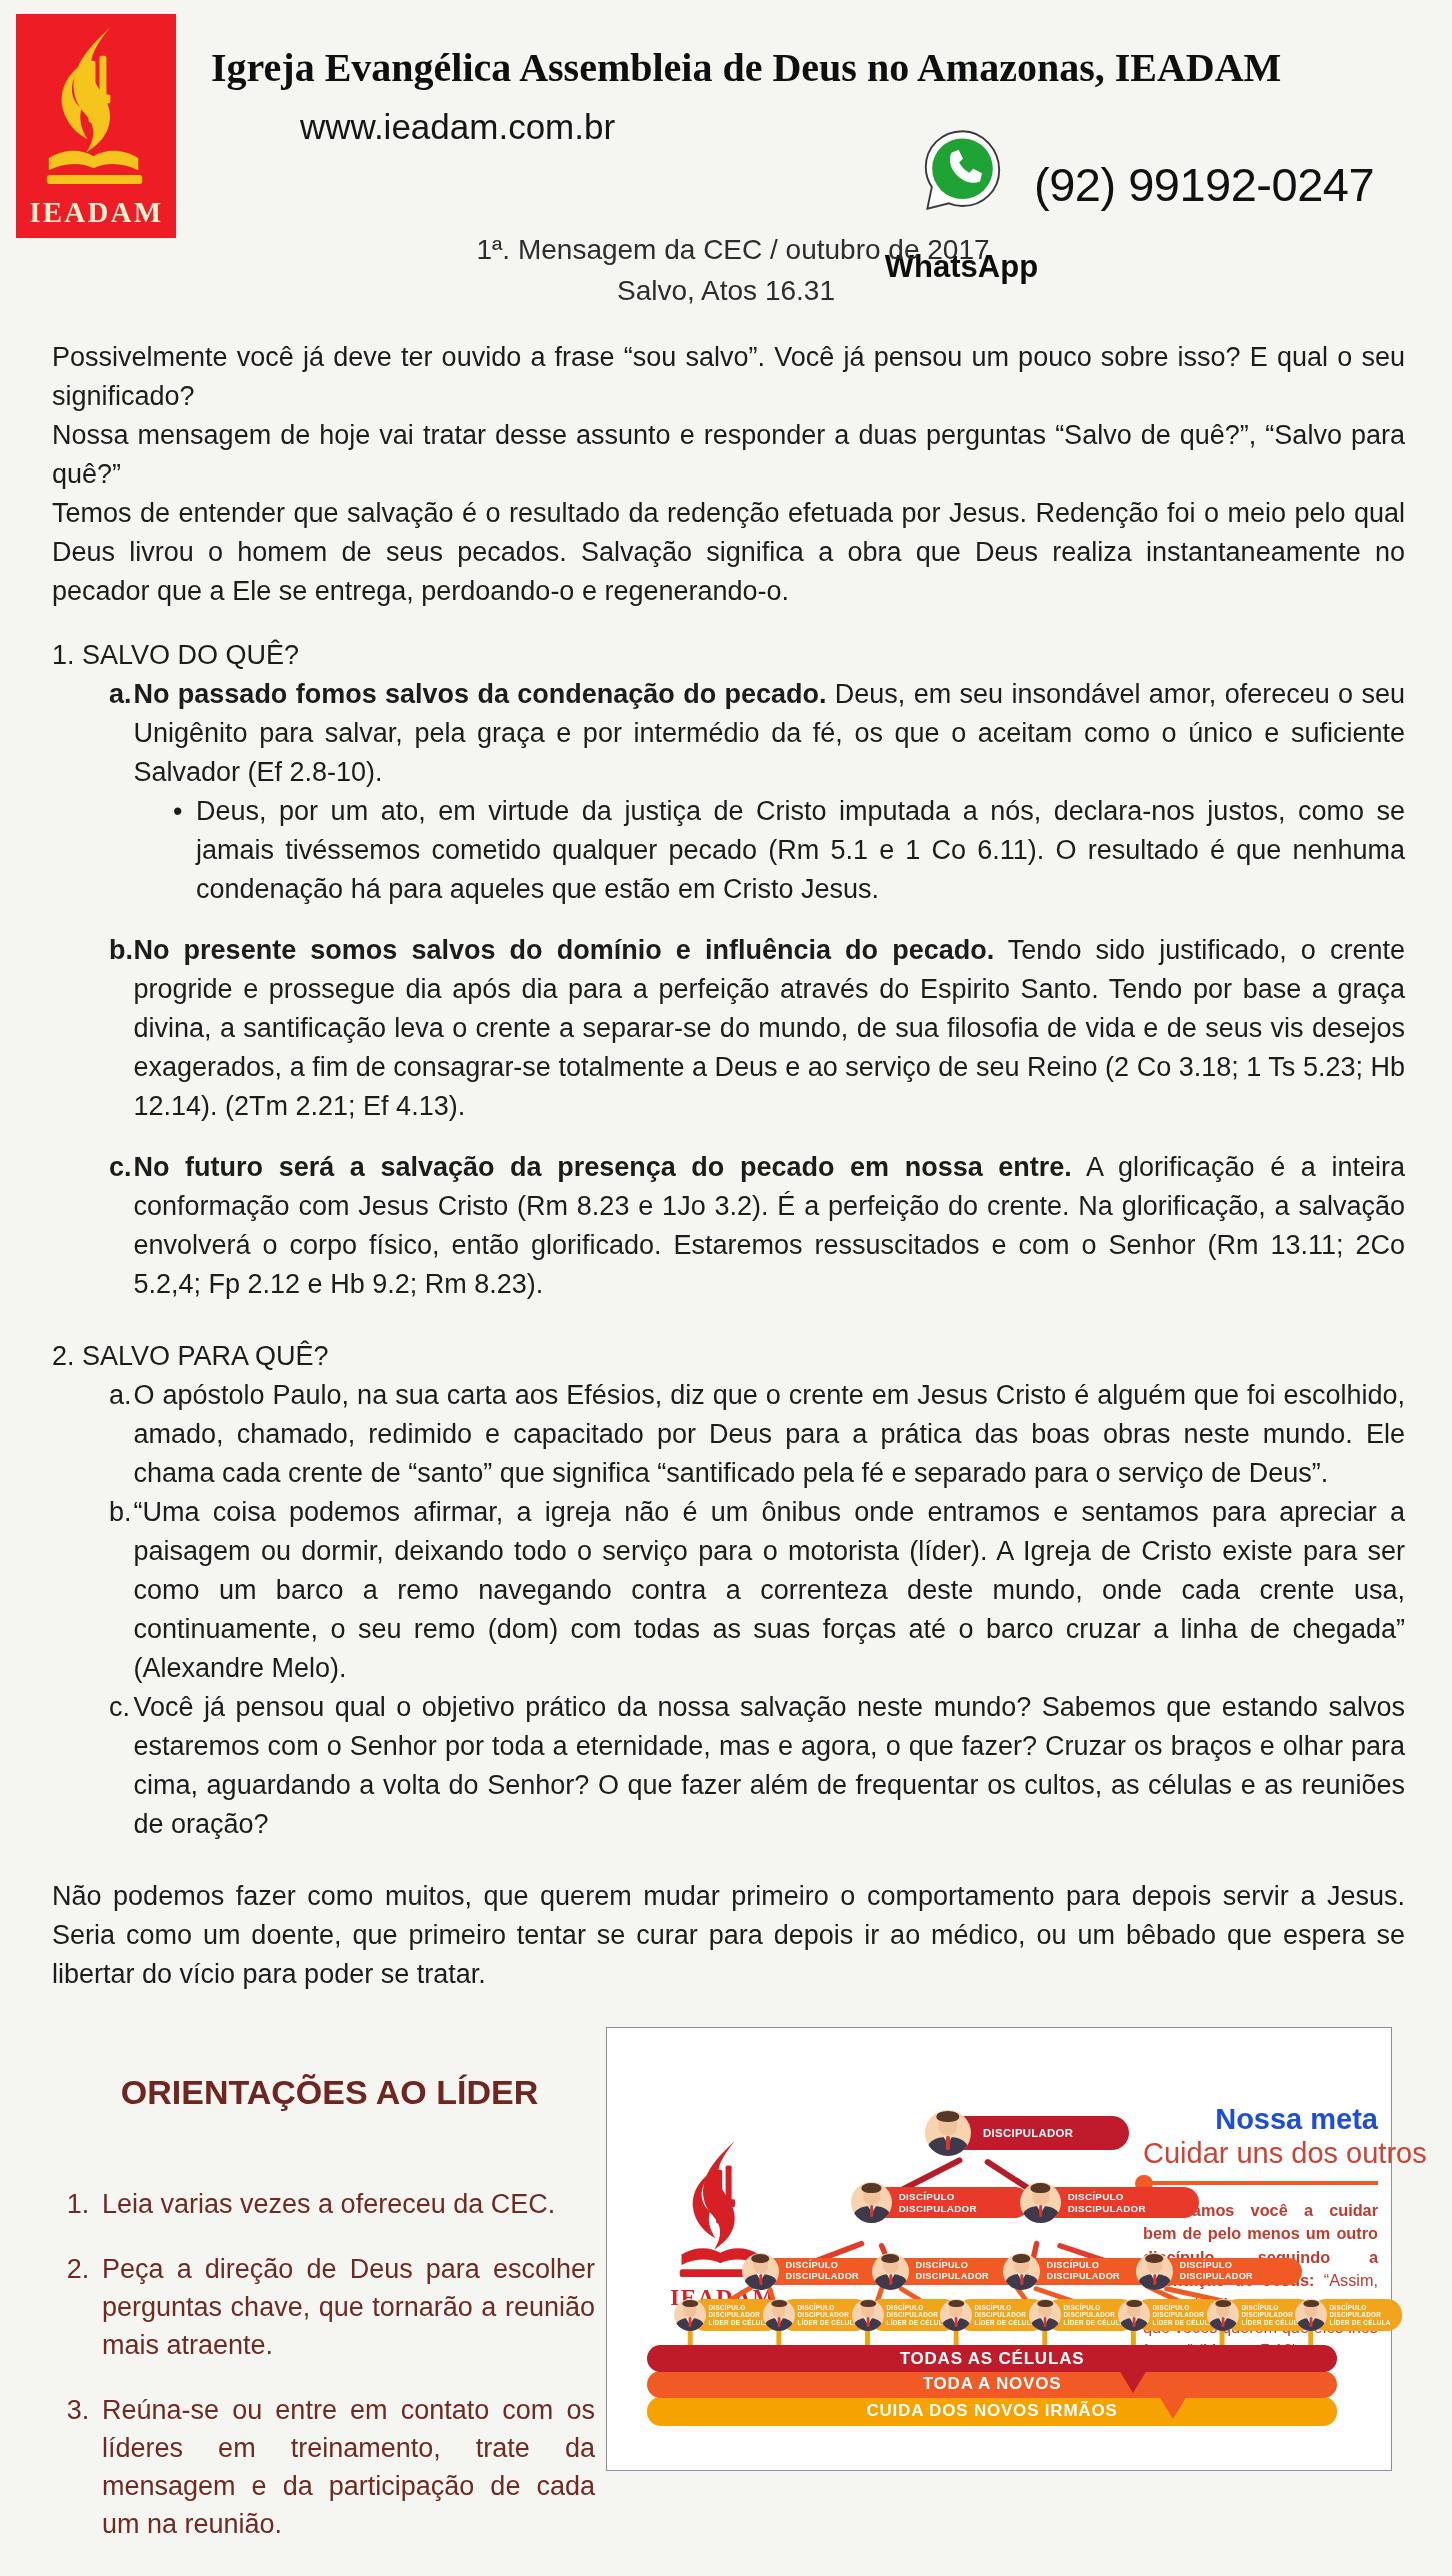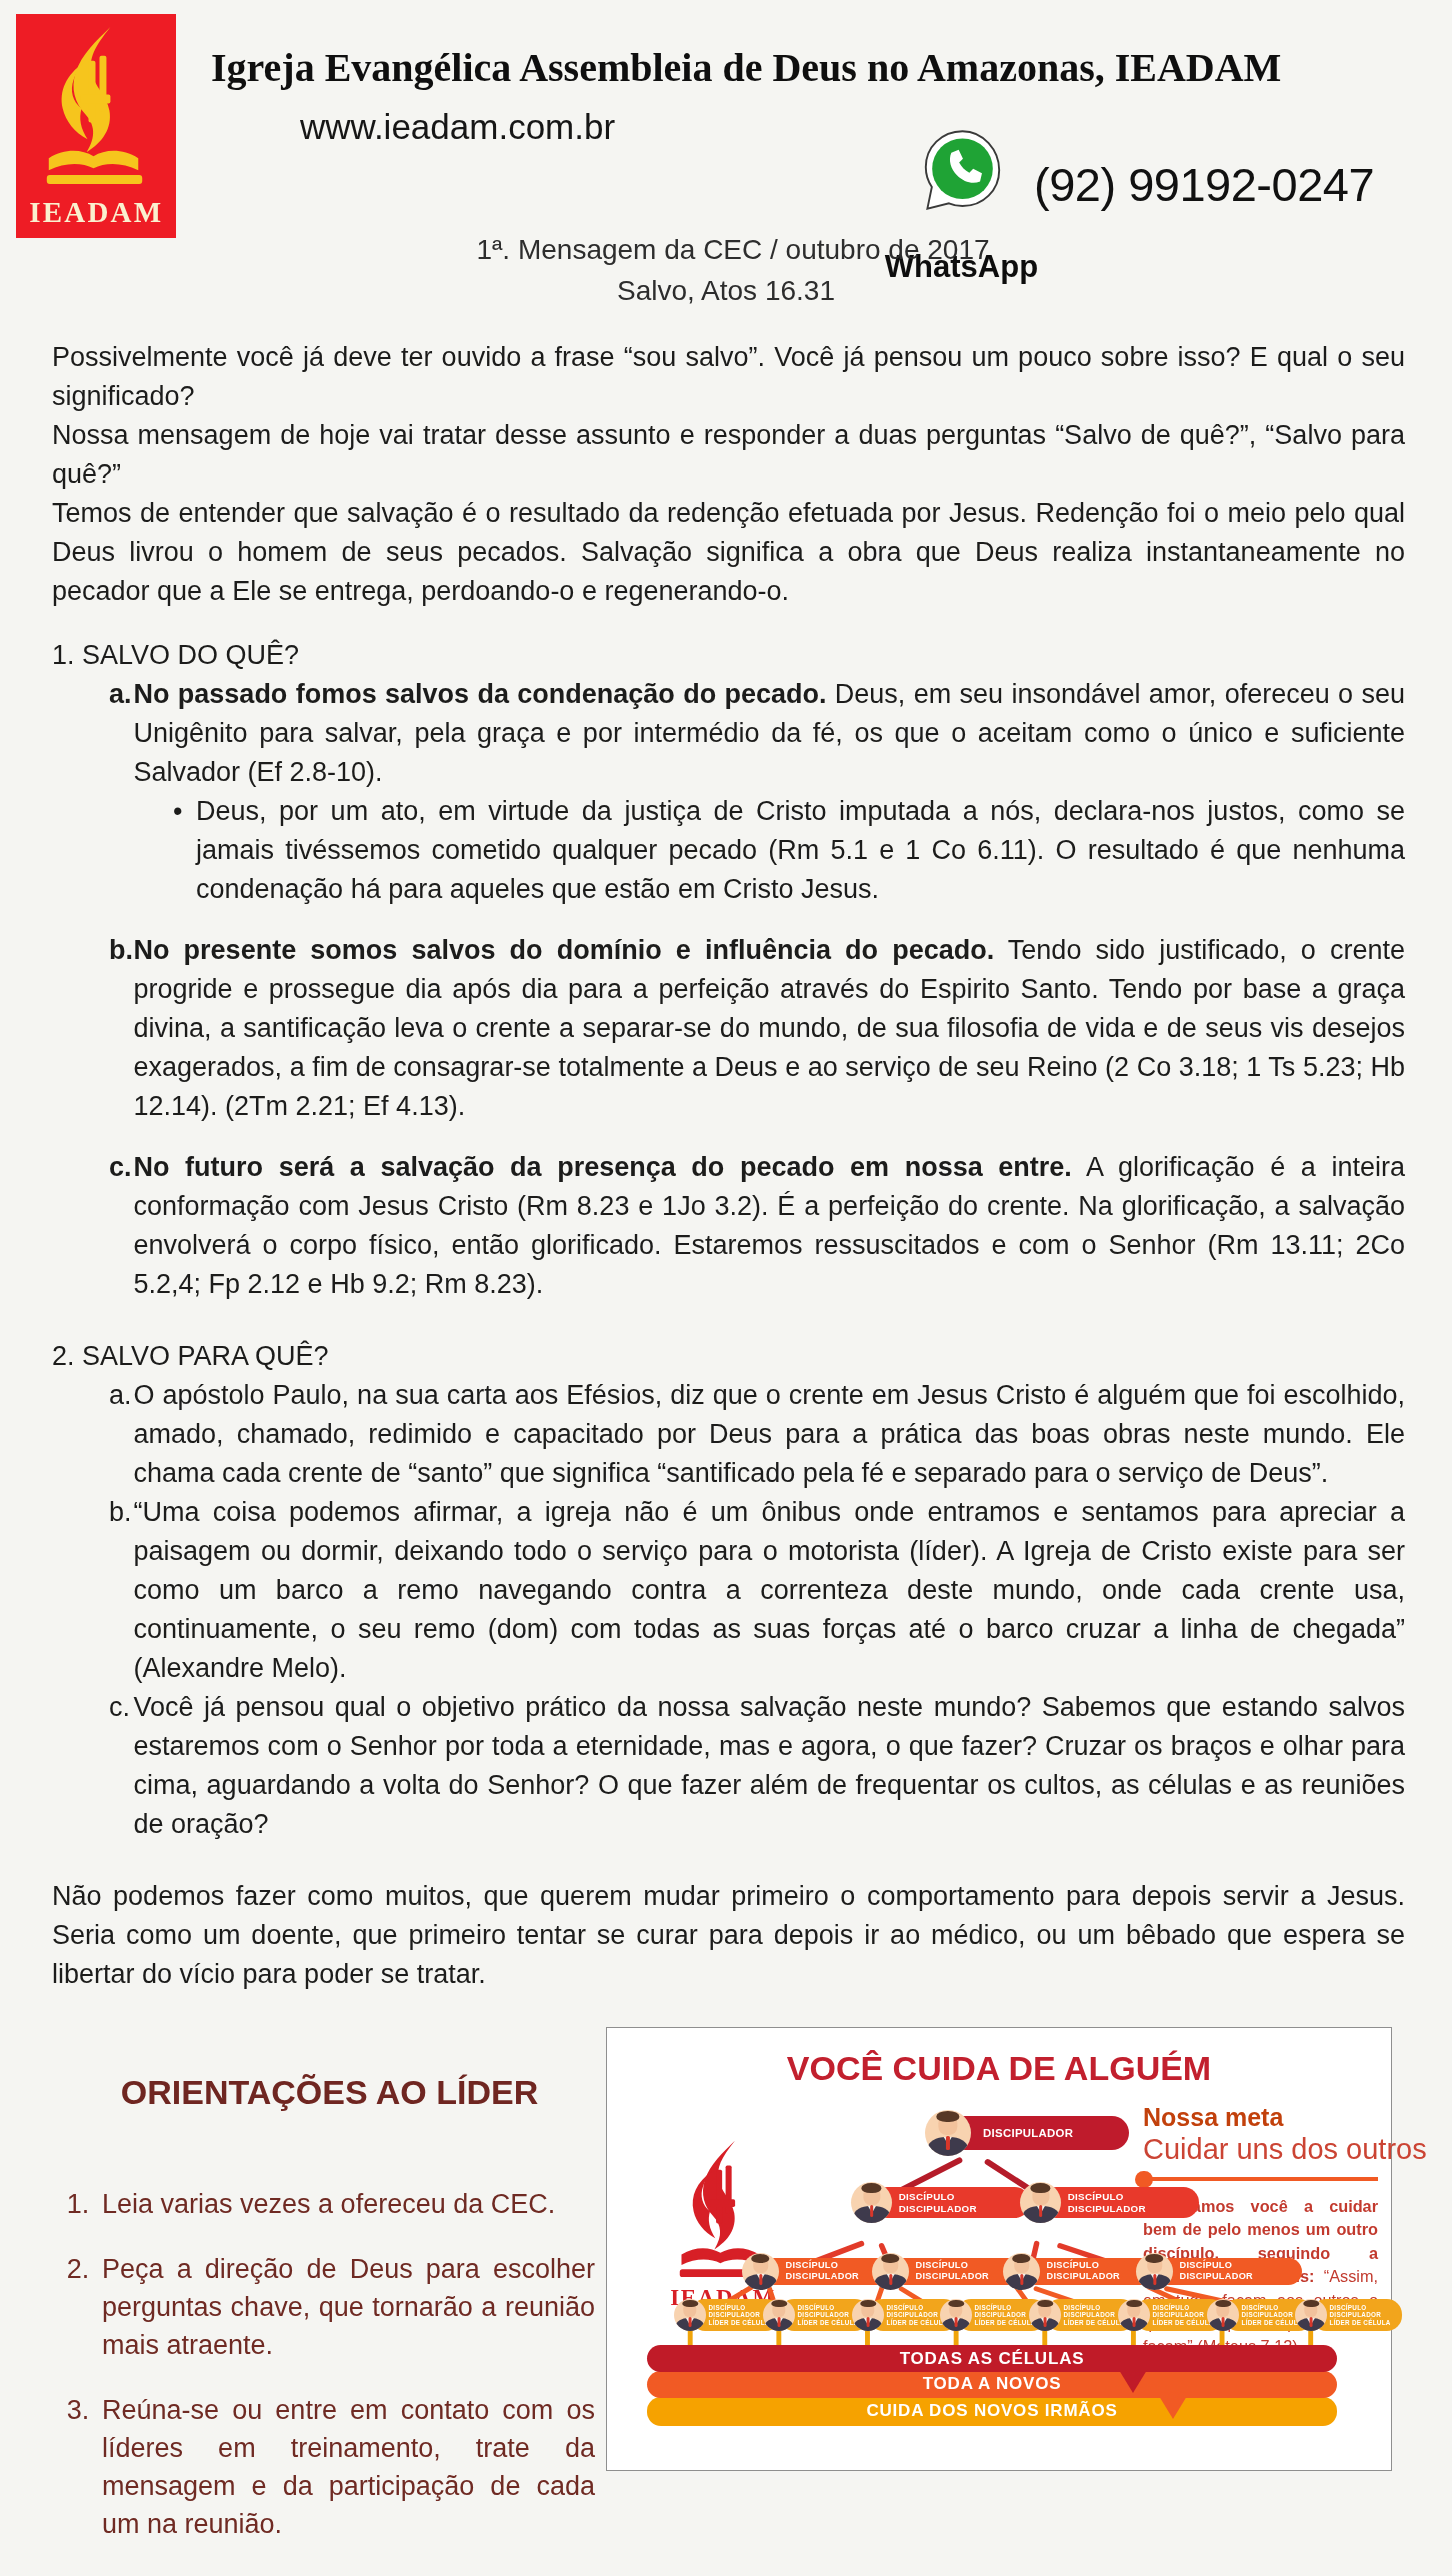--- a/index.html
+++ b/index.html
@@ -46,21 +46,21 @@
   
   .dbox{flex:none;position:relative;width:786px;height:444px;background:#ffffff;
         border:1.6px solid #8f8f8f;}
   .dg-title{position:absolute;top:20.7px;left:0;width:100%;text-align:center;
             font-size:34px;font-weight:bold;color:var(--diagram-red);letter-spacing:0px;}
   .dg-logo{position:absolute;left:48px;top:109px;width:136px;display:flex;flex-direction:column;align-items:center;}
   .dg-logo svg{width:114px;height:147px;color:#d71f26;}
   .dg-logo-word{font-family:"Liberation Serif",serif;font-weight:bold;font-size:23px;color:#d71f26;letter-spacing:1.6px;margin-top:1.1px;}
 
   .goal{position:absolute;left:536px;top:75px;width:235px;}
-  .goal-title{text-align:left;font-size:25px;font-weight:bold;color:#c2410c;}
+  .goal-title{text-align:right;font-size:29px;font-weight:bold;color:#1d4ed8;}
   .goal-sub{text-align:center;font-size:29px;color:#cb4434;margin-top:1.1px;white-space:nowrap;}
   .goal-rule{position:relative;height:3.8px;background:var(--bar-orange);margin-top:11px;}
   .goal-rule::before{content:"";position:absolute;left:-7.6px;top:-6.5px;width:17.4px;height:17.4px;border-radius:50%;
                      background:var(--bar-orange);}
   .goal-text{margin-top:14px;font-size:16.3px;line-height:23.4px;text-align:justify;color:var(--goal-text);}
   .goal-text .b{font-weight:bold;}
 
   .connectors{position:absolute;left:0;top:0;width:782px;height:441px;}
 
   
@@ -200,21 +200,20 @@
         <span class="marker" data-interactable="false">2.</span>
         <span data-interactable="false">Peça a direção de Deus para escolher perguntas chave, que tornarão a reunião mais atraente.</span>
       </div>
       <div class="leader-li" data-interactable="false">
         <span class="marker" data-interactable="false">3.</span>
         <span data-interactable="false">Reúna-se ou entre em contato com os líderes em treinamento, trate da mensagem e da participação de cada um na reunião.</span>
       </div>
     </div>
 
     <div class="dbox" data-interactable="false">
-      <div class="dg-title" data-interactable="false">VOCÊ CUIDA DE ALGUÉM</div>
 
       <div class="dg-logo" data-interactable="false">
         <svg viewBox="0 0 120 170" data-interactable="false">
           <use href="#flame-book"></use>
         </svg>
         <div class="dg-logo-word" data-interactable="false">IEADAM</div>
       </div>
 
       <div class="goal" data-interactable="false">
         <div class="goal-title" data-interactable="false">Nossa meta</div>

